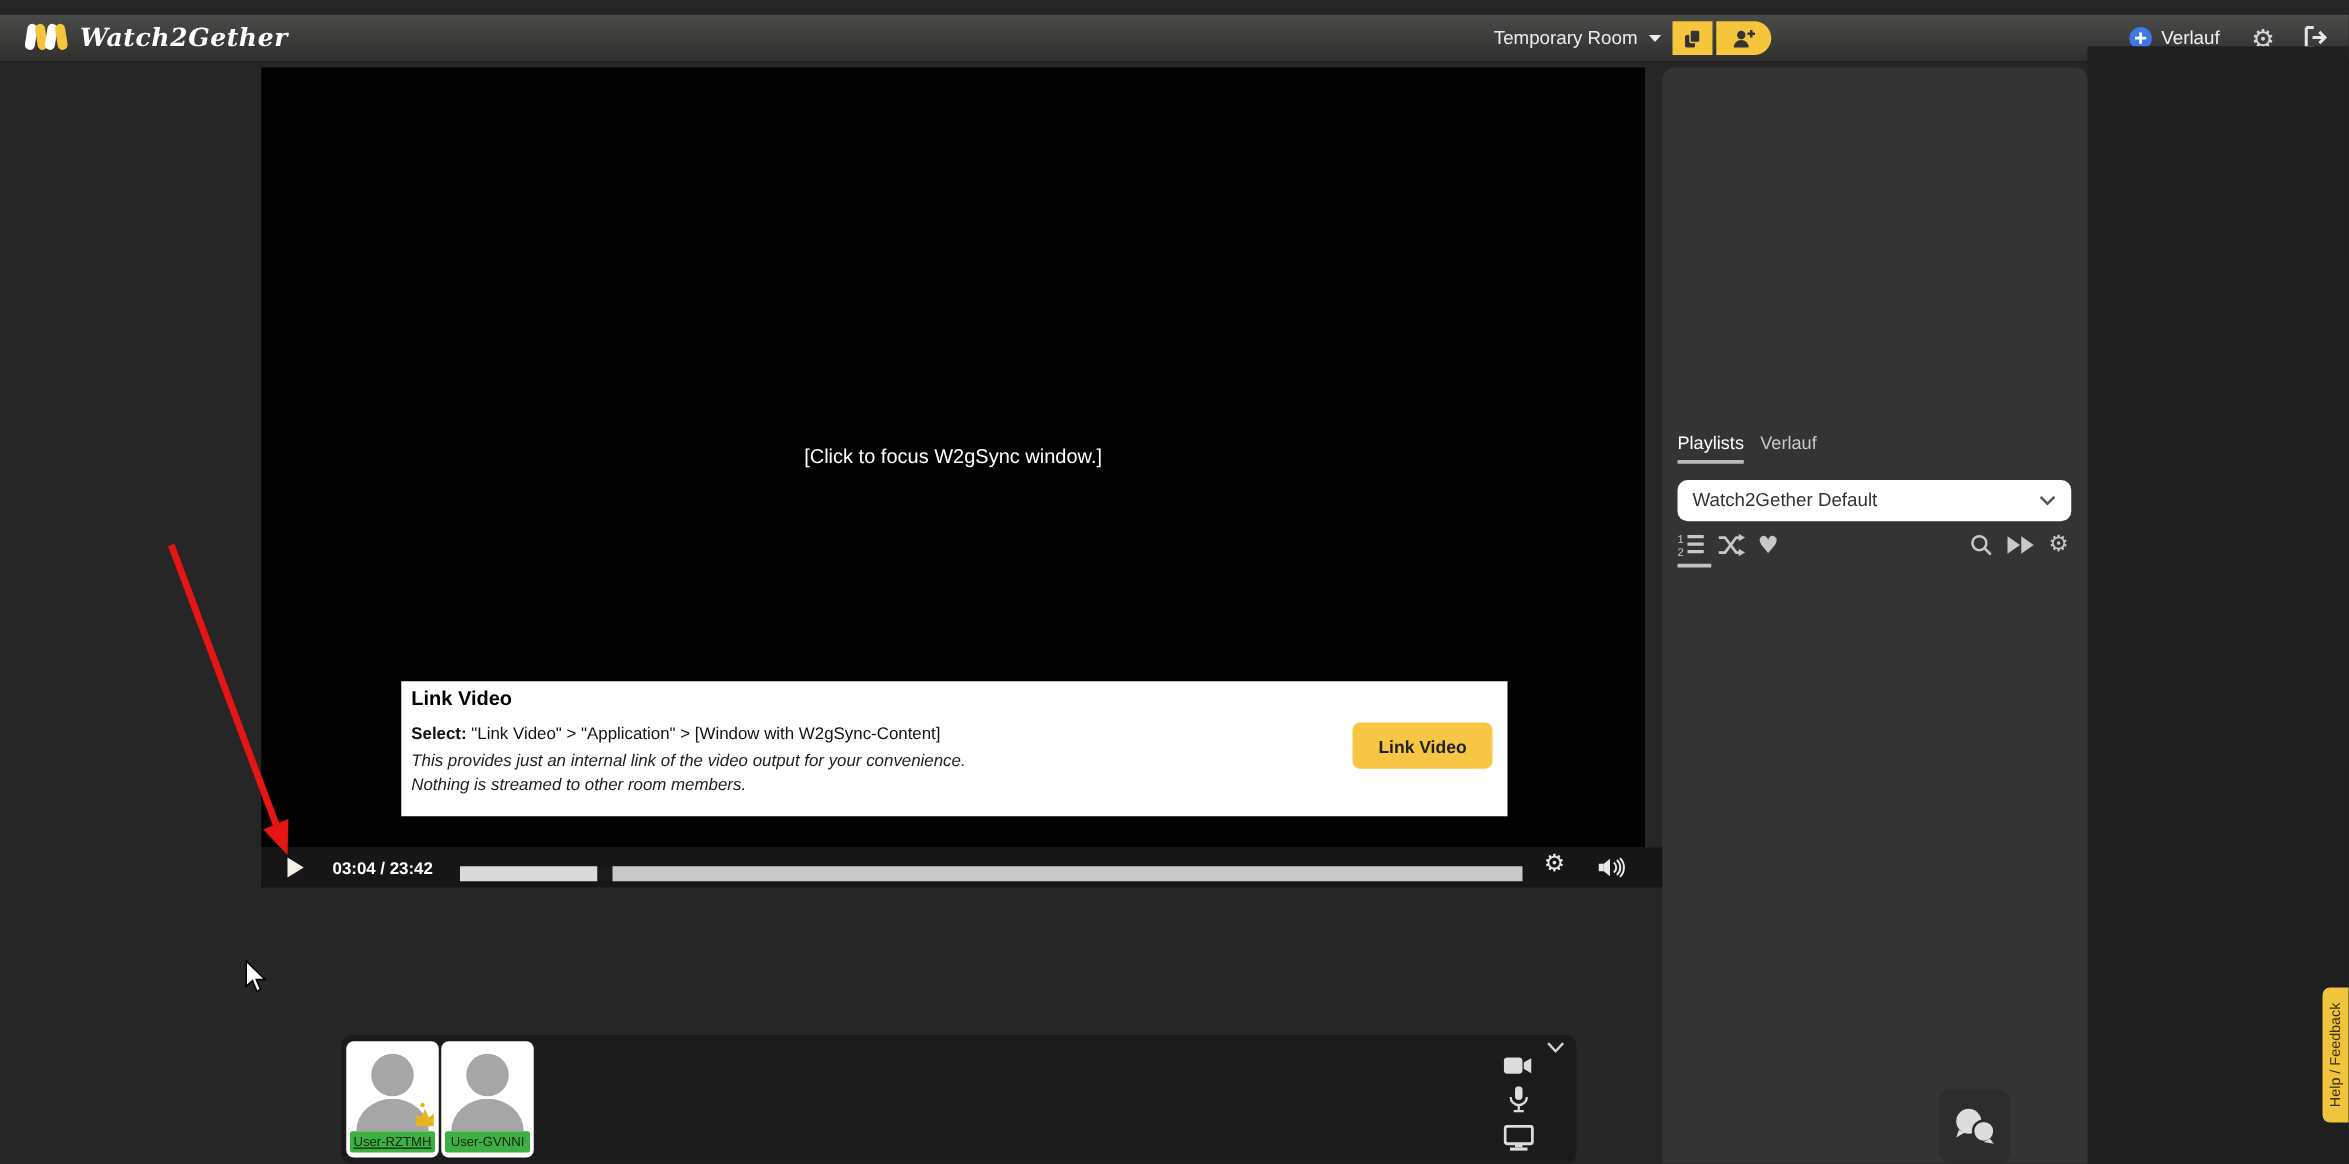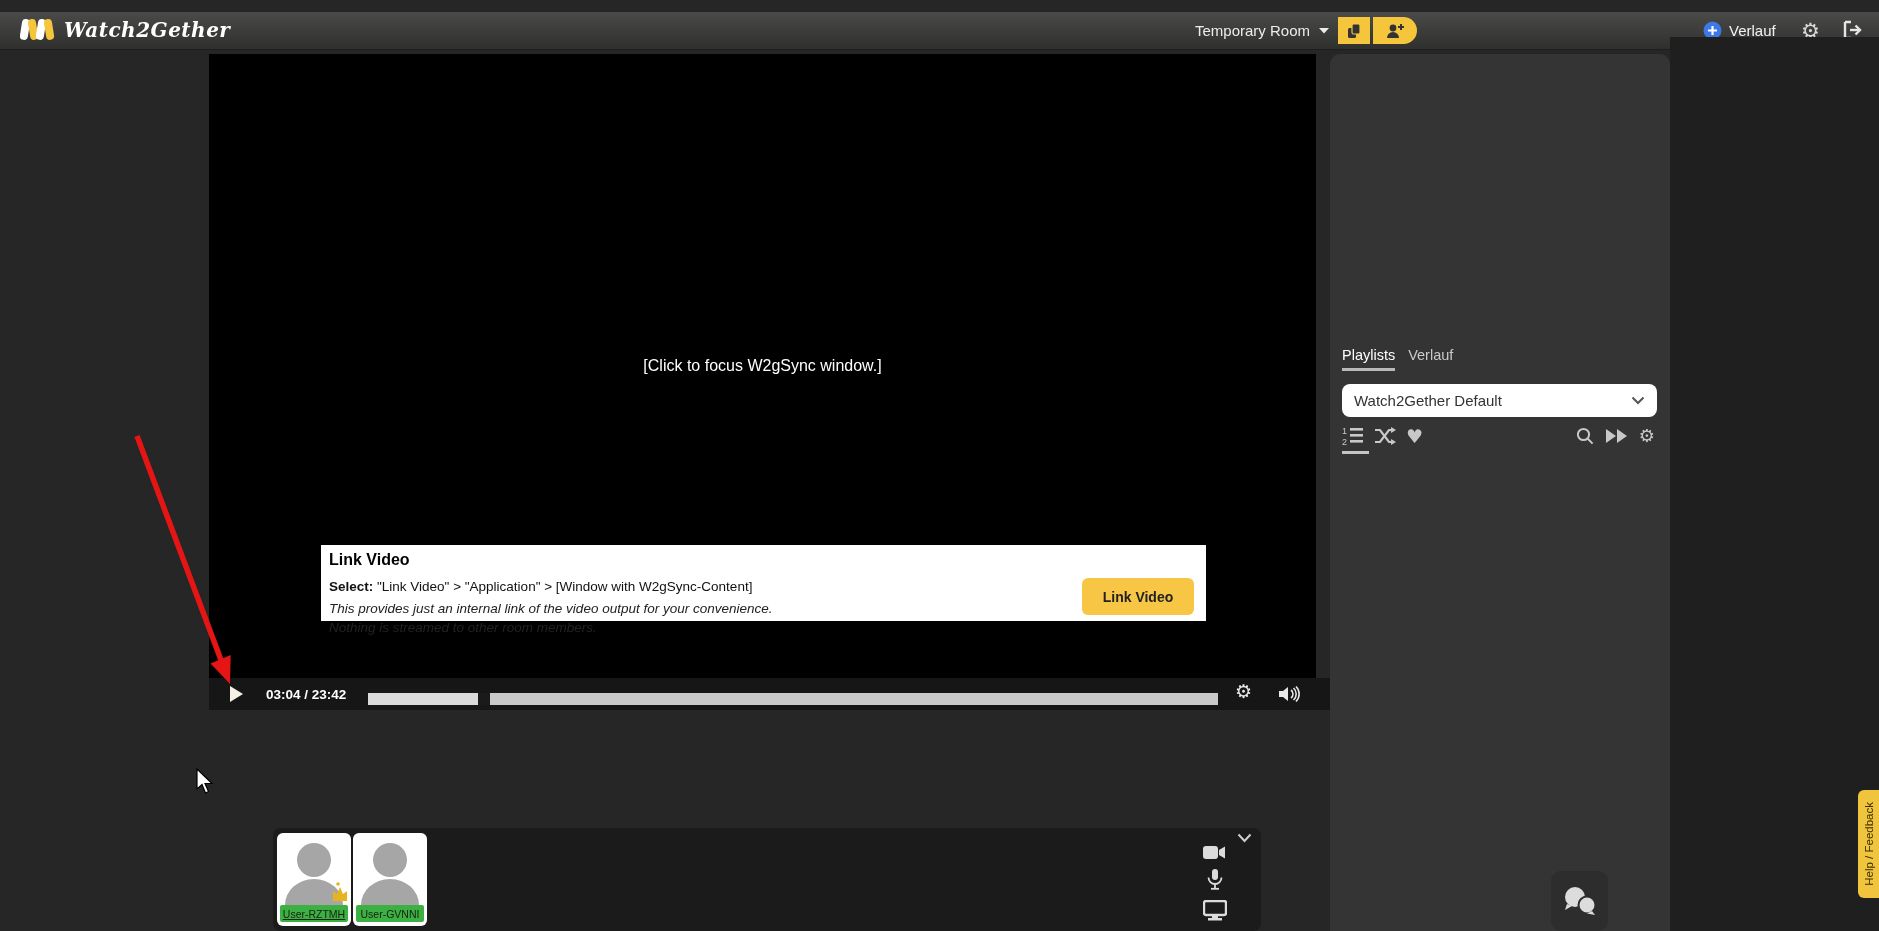--- a/index.html
+++ b/index.html
@@ -48,21 +48,21 @@
   .upgrade{left:1703px;top:0;height:37px;display:flex;align-items:center;gap:7px;
     color:#f2f2f2;font-size:15px;cursor:pointer;}
   .tb-gear{left:1801px;top:0;height:37px;display:flex;align-items:center;
     font-family:"DejaVu Sans",sans-serif;font-size:21px;color:#d8d8d8;cursor:pointer;}
   .tb-exit{left:1841px;top:7px;cursor:pointer;}
 
   
   #video{left:209px;top:54px;width:1107px;height:624px;background:#000;}
   .focus-notice{position:absolute;left:0;top:303px;width:100%;text-align:center;
     color:#fff;font-size:16px;}
-  .link-panel{position:absolute;left:112px;top:491px;width:885px;height:76px;background:#fff;}
+  .link-panel{position:absolute;left:112px;top:491px;width:885px;height:108px;background:#fff;}
   .lp-title{position:absolute;left:8px;top:6px;font-size:16px;font-weight:bold;color:#000;}
   .lp-select{position:absolute;left:8px;top:34px;font-size:13.5px;color:#111;}
   .lp-note{position:absolute;left:8px;font-size:13.5px;font-style:italic;color:#222;}
   .lp-note1{top:56px;} .lp-note2{top:75px;}
   .lp-btn{position:absolute;left:761px;top:33px;width:112px;height:37px;background:#f6c644;
     border:none;border-radius:6px;font-weight:bold;font-size:14px;color:#222;cursor:pointer;
     font-family:"Liberation Sans",sans-serif;}
 
   
   #controls{left:209px;top:678px;width:1312px;height:32px;background:#161616;}

